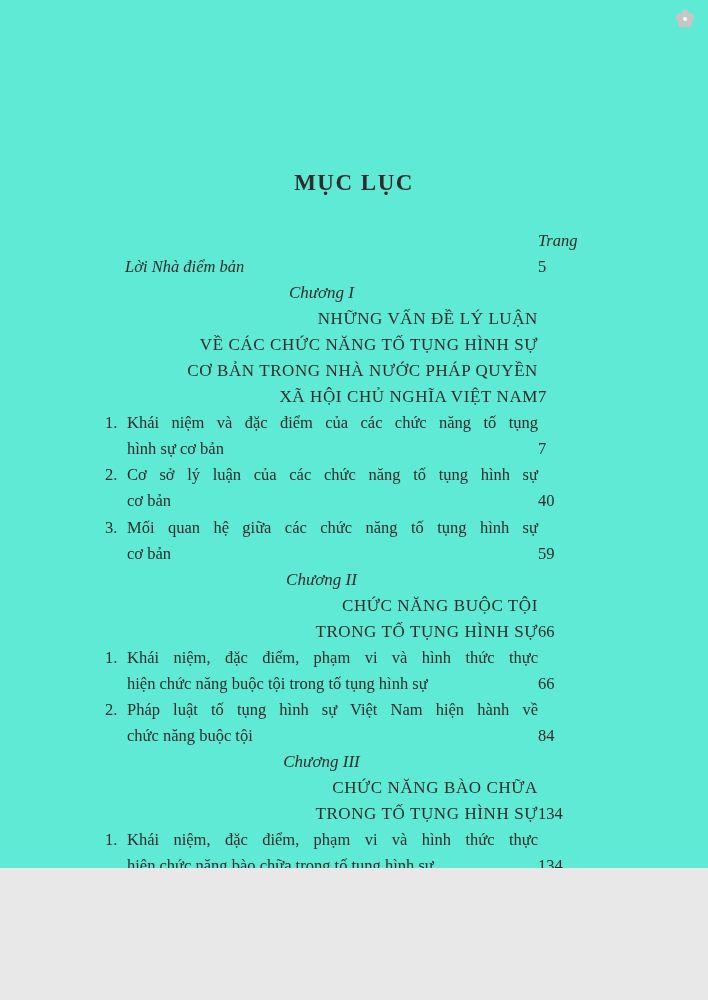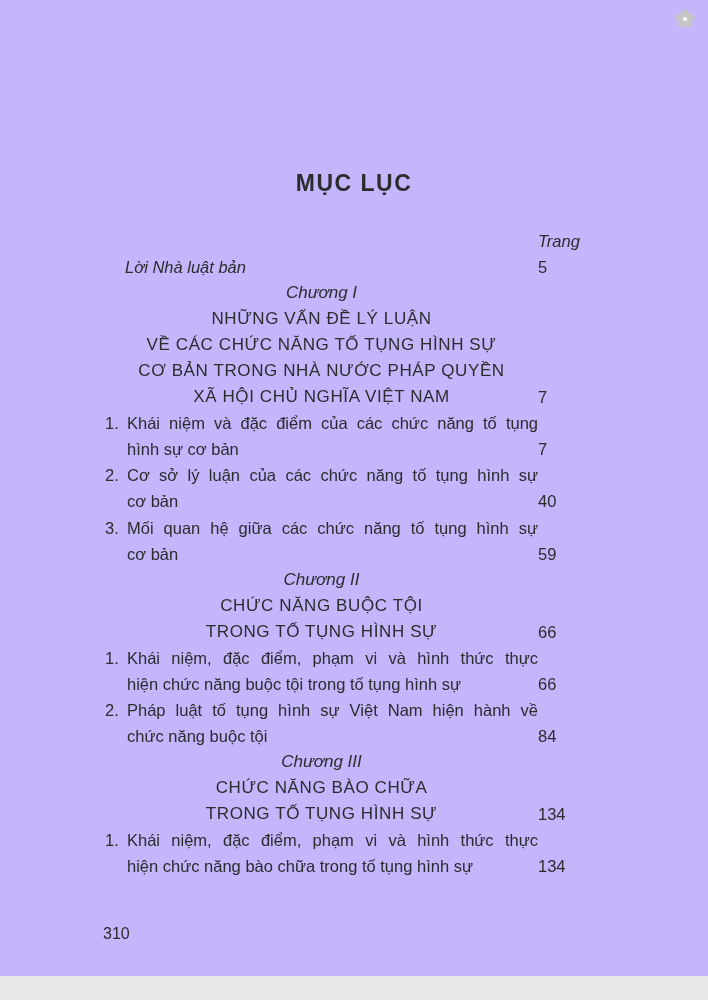--- a/index.html
+++ b/index.html
@@ -1,22 +1,22 @@
 <!DOCTYPE html>
 <html><head>
 <meta charset="utf-8">
 <style>
   html, body { margin: 0; padding: 0; background: #e8e8e8; }
   .page {
     position: relative;
     width: 708px;
-    height: 976px;
-    background: #c4b5fd;
+    height: 868px;
+    background: #5eead4;
     overflow: hidden;
-    font-family: Liberation Sans, sans-serif;
+    font-family: Liberation Serif, serif;
     color: #2c2c2c;
   }
   .corner-flower {
     position: absolute;
     left: 674px;
     top: 8px;
     width: 22px;
     height: 22px;
   }
   .title {
@@ -44,21 +44,21 @@
     white-space: nowrap;
   }
   .cell.text { flex: 1; position: relative; min-width: 0; }
   .cell.num  { width: 65px; }
   .italic    { font-style: italic; }
 
   .row.front .text { font-style: italic; padding-left: 20px; }
 
   .row.chapter .text { text-align: center; font-style: italic; font-size: 17px; }
 
-  .row.heading .text { text-align: center; letter-spacing: 0.6px; font-size: 17px; }
+  .row.heading .text { text-align: right; letter-spacing: 0.6px; font-size: 17px; }
 
   .row.item-first .text {
     padding-left: 22px;
     text-align: justify;
     text-align-last: justify;
     white-space: normal;
   }
   .row.item-first .marker { position: absolute; left: 0; top: 0; }
 
   .row.item-cont .text { padding-left: 22px; }
@@ -91,21 +91,21 @@
 
   <h1 class="title">MỤC LỤC</h1>
 
   <div class="toc">
     <div class="row trang-header">
       <div class="cell text"></div>
       <div class="cell num italic">Trang</div>
     </div>
 
   <div class="row front">
-    <div class="cell text"><span class="marker"></span><span class="entry-text">Lời Nhà luật bản</span></div>
+    <div class="cell text"><span class="marker"></span><span class="entry-text">Lời Nhà điểm bản</span></div>
     <div class="cell num">5</div>
   </div>
       <div class="row chapter">
     <div class="cell text"><span class="marker"></span><span class="entry-text">Chương I</span></div>
     <div class="cell num"></div>
   </div>
       <div class="row heading">
     <div class="cell text"><span class="marker"></span><span class="entry-text">NHỮNG VẤN ĐỀ LÝ LUẬN</span></div>
     <div class="cell num"></div>
   </div>

